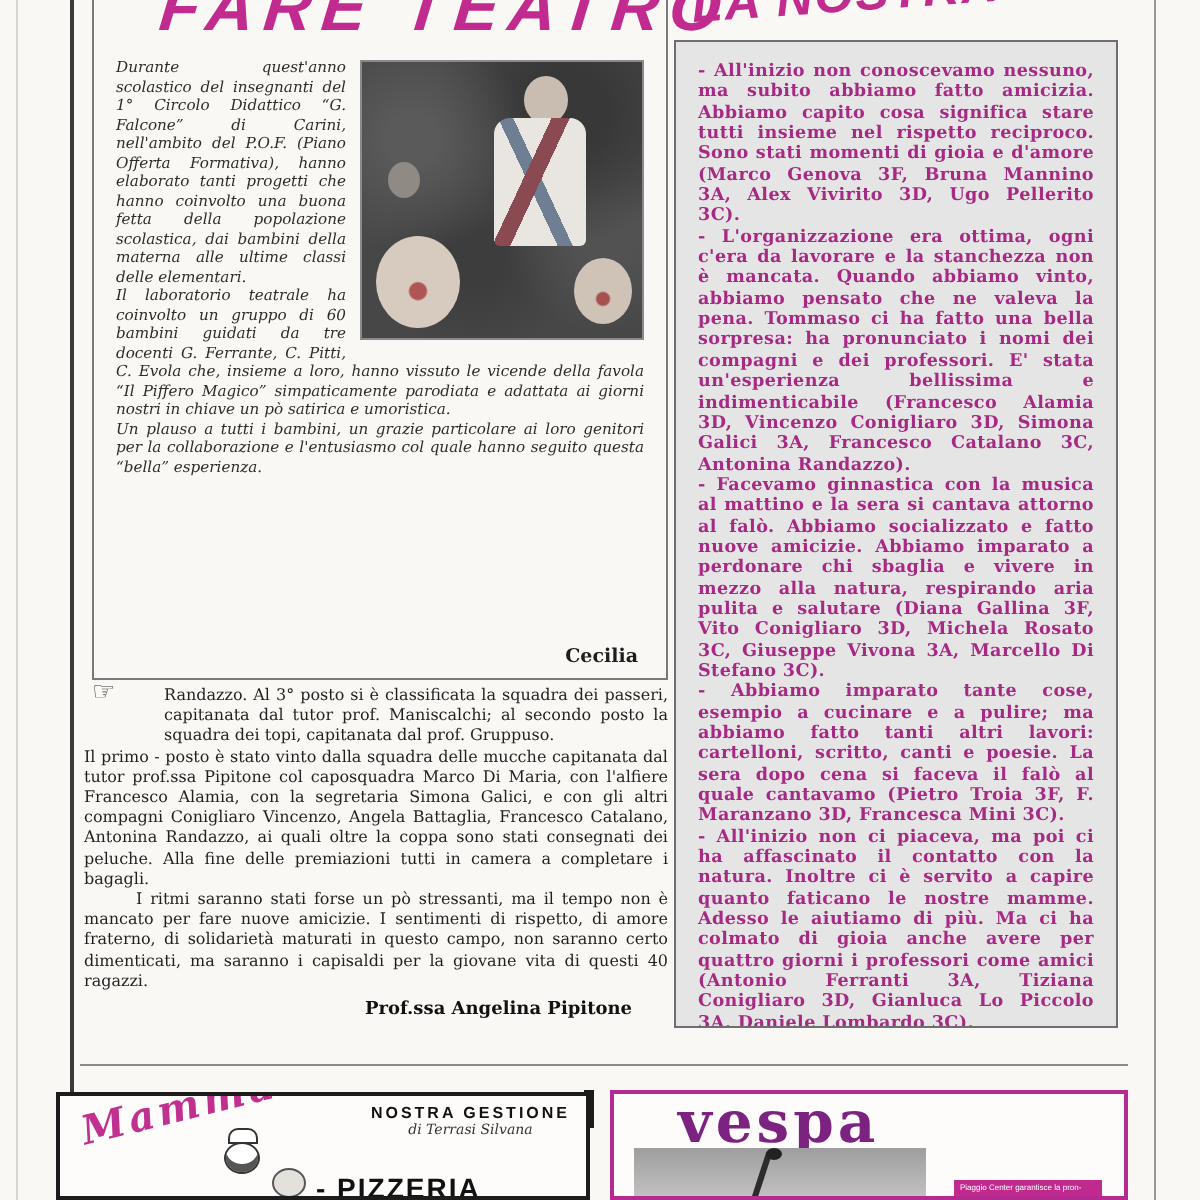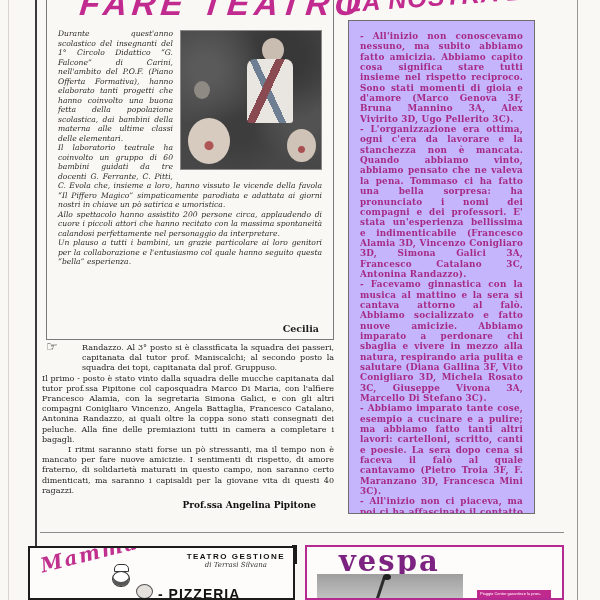--- a/index.html
+++ b/index.html
@@ -71,22 +71,22 @@
   
   .followup { position:absolute; left:42px; top:343px; width:292px; }
   .followup p { font-size:8px; line-height:10.2px; text-align:justify; color:#1f1f1f; }
   .lead { position:relative; padding-left:40px; }
   .hand { position:absolute; left:4px; top:-1px; font-size:13px; color:#333; font-style:normal; }
   .followup .indent { text-indent:26px; }
   .sig-pipitone { text-align:right; font-weight:bold; font-size:9px; padding-right:18px; margin-top:4px; color:#111; }
 
   
   .right-box {
-    position:absolute; left:348px; top:20px; width:187px; height:494px;
-    border:1px solid #6e6e6e; padding:10px 11px; overflow:hidden; background:#c4b5fd;
+    position:absolute; left:337px; top:20px; width:222px; height:494px;
+    border:1px solid #6e6e6e; padding:10px 11px; overflow:hidden; background:#e5e5e5;
   }
   .right-box p {
     font-weight:bold; font-size:8.8px; line-height:10.35px;
     text-align:justify; color:#a62a84; letter-spacing:.2px;
   }
 
   
   .hr-sep { position:absolute; left:40px; top:532px; width:524px; height:1px; background:#8a8a8a; }
   .smudge { position:absolute; left:292px; top:545px; width:5px; height:19px; background:#1b1b1b; }
 
@@ -148,21 +148,20 @@
     <div class="photo">
       <div class="k-head"></div>
       <div class="k-body"></div>
       <div class="face-b"></div>
       <div class="face-a"></div>
       <div class="face-c"></div>
     </div>
     <div class="para">
         <p>Durante quest'anno scolastico del insegnanti del 1° Circolo Didattico “G. Falcone” di Carini, nell'ambito del P.O.F. (Piano Offerta Formativa), hanno elaborato tanti progetti che hanno coinvolto una buona fetta della popolazione scolastica, dai bambini della materna alle ultime classi delle elementari.</p>
         <p>Il laboratorio teatrale ha coinvolto un gruppo di 60 bambini guidati da tre docenti G. Ferrante, C. Pitti, C. Evola che, insieme a loro, hanno vissuto le vicende della favola “Il Piffero Magico” simpaticamente parodiata e adattata ai giorni nostri in chiave un pò satirica e umoristica.</p>
-        <p>Allo spettacolo hanno assistito 200 persone circa, applaudendo di cuore i piccoli attori che hanno recitato con la massima spontaneità calandosi perfettamente nel personaggio da interpretare.</p>
         <p>Un plauso a tutti i bambini, un grazie particolare ai loro genitori per la collaborazione e l'entusiasmo col quale hanno seguito questa “bella” esperienza.</p>
       </div>
     <div class="sig-cecilia">Cecilia</div>
   </div>
 
   <div class="followup">
     <p class="lead">
       <span class="hand">☞</span>
       <span>Randazzo. Al 3° posto si è classificata la squadra dei passeri, capitanata dal tutor prof. Maniscalchi; al secondo posto la squadra dei topi, capitanata dal prof. Gruppuso.</span>
     </p>
@@ -181,21 +180,21 @@
       <p>- All'inizio non ci piaceva, ma poi ci ha affascinato il contatto con la natura. Inoltre ci è servito a capire quanto faticano le nostre mamme. Adesso le aiutiamo di più. Ma ci ha colmato di gioia anche avere per quattro giorni i professori come amici (Antonio Ferranti 3A, Tiziana Conigliaro 3D, Gianluca Lo Piccolo 3A, Daniele Lombardo 3C).</p>
       <p>- Il Campo Natura è stata un'esperienza bellissima: abbiamo imparato a cucinare e a stare insieme. L'ultimo giorno non volevamo andare più via. Faremmo volentieri un'altra esperienza di questo tipo (Giuseppe Cancello 3D, Francesco Romeo 3C).</p>
     </div>
 
   <div class="hr-sep"></div>
   <div class="smudge"></div>
 
   <div class="pizza-ad">
     <div class="pizza-name">Mamma's Pizza</div>
     <div class="mgmt">
-      <div class="mgmt-label">TEATRO GESTIONE</div>
+      <div class="mgmt-label">NOSTRA GESTIONE</div>
       <div class="mgmt-name">di Terrasi Silvana</div>
     </div>
     <div class="chef-hat"></div>
     <div class="chef-head"></div>
     <div class="pal-head"></div>
     <div class="pizzeria-label">- PIZZERIA</div>
   </div>
 
   <div class="vespa-ad">
     <div class="vespa-logo">vespa</div>

